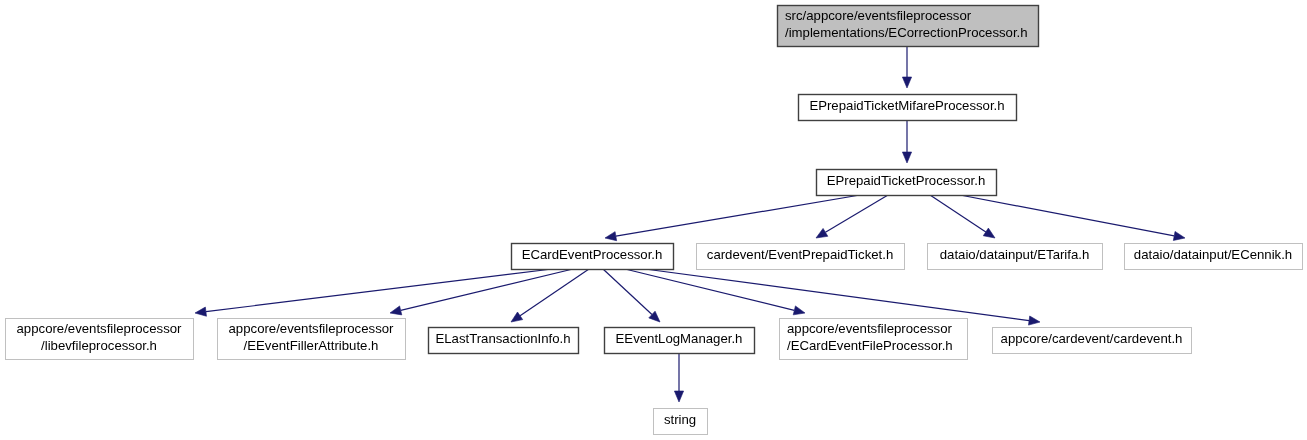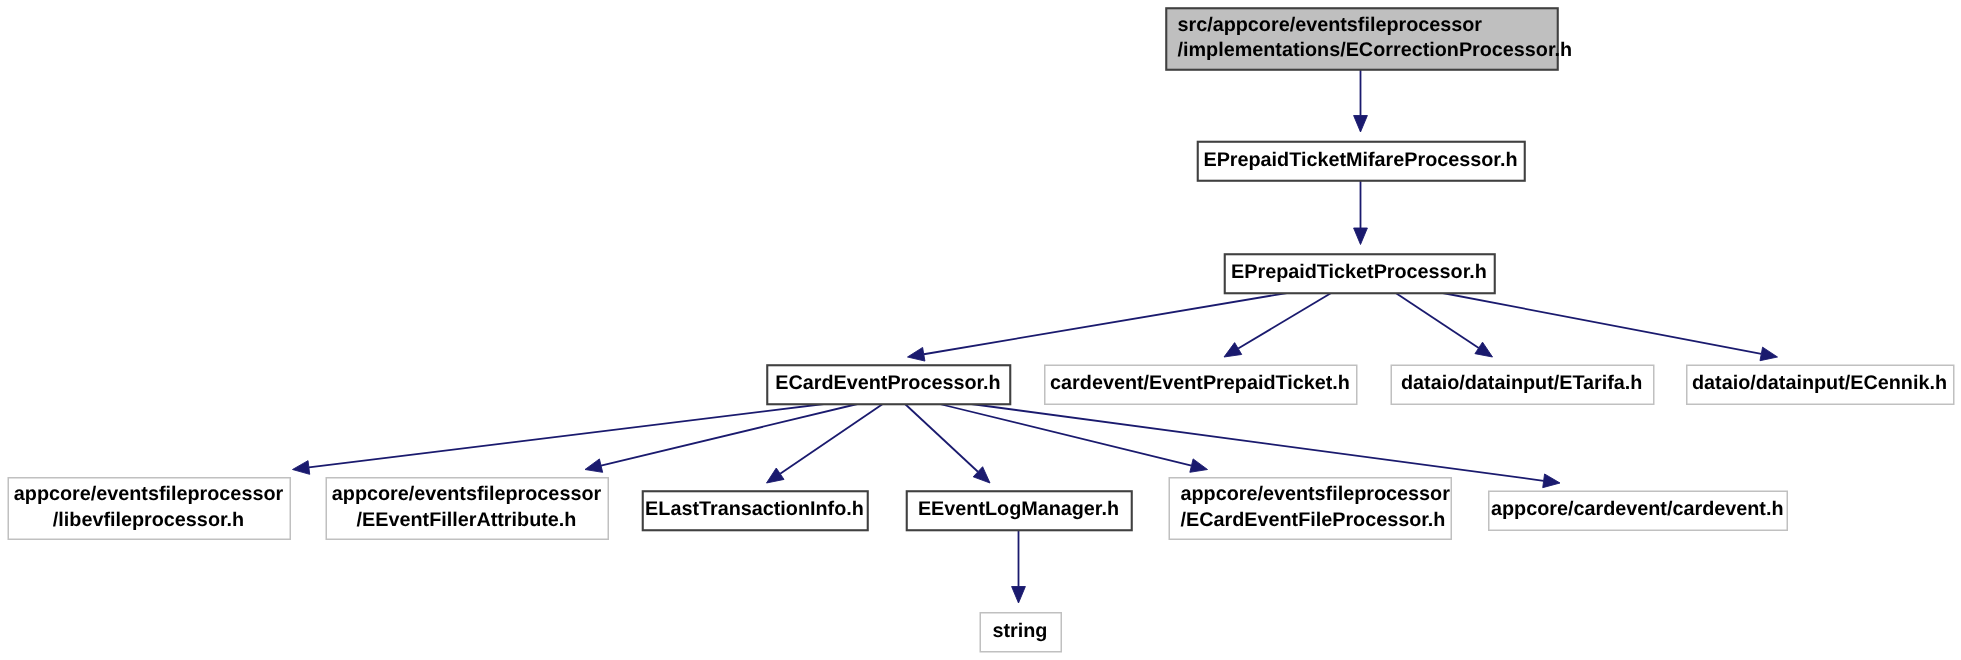--- a/index.html
+++ b/index.html
@@ -9,21 +9,20 @@
   }
   body {
     font-family: "Liberation Sans", sans-serif;
   }
   #graph-wrap {
     position: relative;
     width: 1307px;
     height: 440px;
     background: #ffffff;
     overflow: hidden;
-    font-weight: bold;
   }
   svg.graph {
     display: block;
     width: 1307px;
     height: 440px;
   }
   .node-box {
     fill: #ffffff;
     stroke: #c0c0c0;
     stroke-width: 1;

